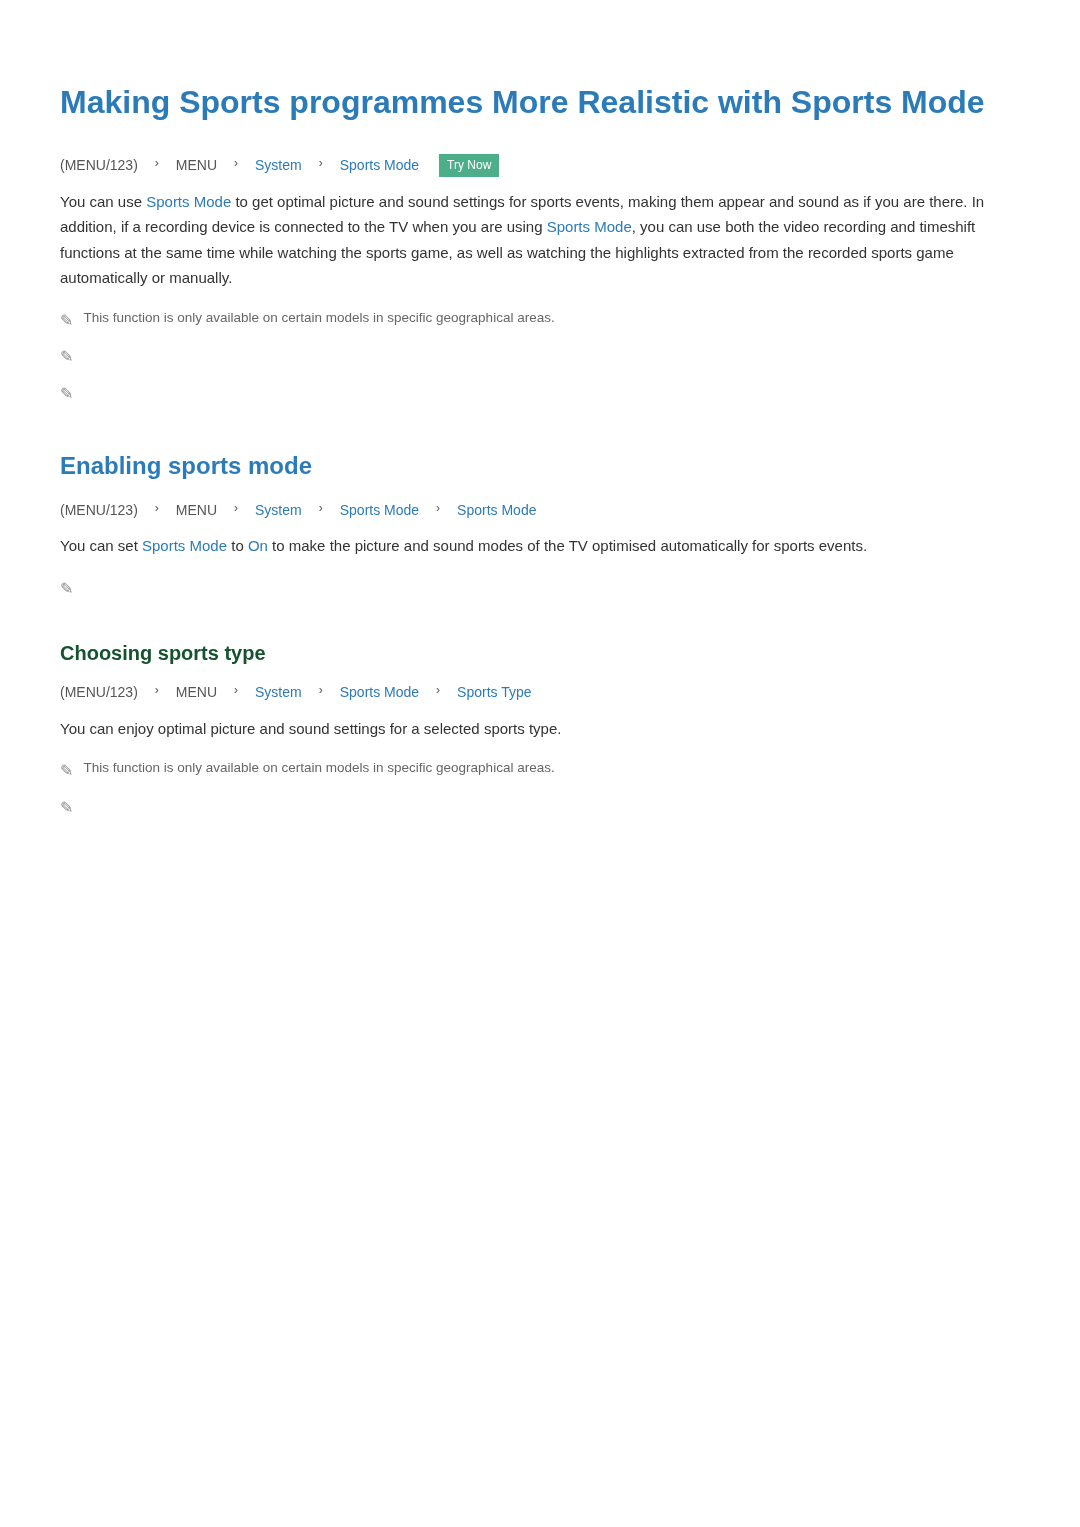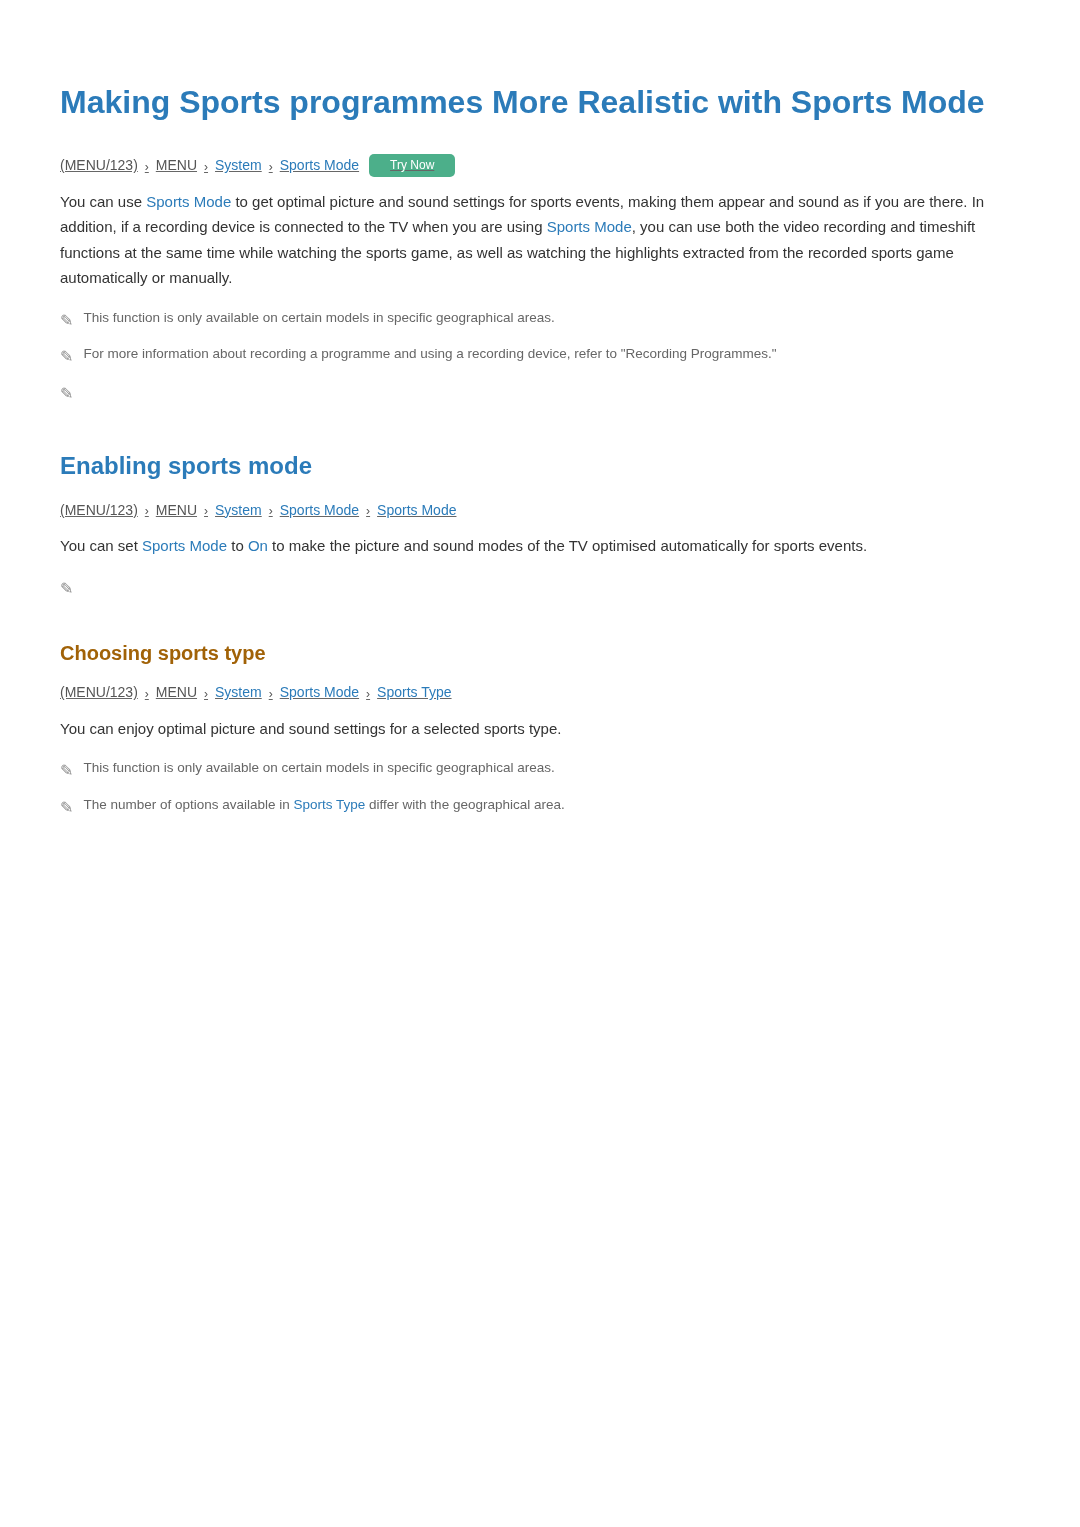--- a/index.html
+++ b/index.html
@@ -20,24 +20,23 @@
       margin-bottom: 30px;
       line-height: 1.3;
       margin-top: 42px;
     }
 
     .breadcrumb {
       font-size: 14px;
       color: #666;
       margin-bottom: 12px;
       display: flex;
-      align-items: flex-end;
+      align-items: flex-start;
       flex-wrap: wrap;
-      gap: 4px;
-      text-decoration: underline;
+      gap: 14px;
     }
 
     .breadcrumb-text {
       color: #555;
     }
 
     .breadcrumb-link {
       color: #2b7bb9;
       font-weight: normal;
     }
@@ -46,22 +45,22 @@
       color: #555;
       margin: 0 3px;
       font-size: 12px;
     }
 
     .try-now-badge {
       display: inline-block;
       background: #4caf8a;
       color: white;
       font-size: 12px;
-      padding: 2px 21px;
-      border-radius: 5px;
+      padding: 2px 8px;
+      border-radius: 0;
       margin-left: 6px;
       vertical-align: middle;
     }
 
     .body-text {
       font-size: 15px;
       color: #333;
       margin-bottom: 16px;
       line-height: 1.7;
     }
@@ -91,21 +90,21 @@
       font-size: 24px;
       font-weight: bold;
       color: #2b7bb9;
       margin-top: 40px;
       margin-bottom: 14px;
     }
 
     .subsection-title {
       font-size: 20px;
       font-weight: bold;
-      color: #a16207;
+      color: #14532d;
       margin-top: 36px;
       margin-bottom: 12px;
     }
 
     .highlight {
       color: #2b7bb9;
     }
 
     .highlight-on {
       color: #2b7bb9;
@@ -136,21 +135,20 @@
   You can use <span class="highlight">Sports Mode</span> to get optimal picture and sound settings for sports events, making them appear and sound as if you are there. In addition, if a recording device is connected to the TV when you are using <span class="highlight">Sports Mode</span>, you can use both the video recording and timeshift functions at the same time while watching the sports game, as well as watching the highlights extracted from the recorded sports game automatically or manually.
 </p>
 
 <ul class="note-list">
   <li class="note-item">
     <span class="note-icon">✎</span>
     <span>This function is only available on certain models in specific geographical areas.</span>
   </li>
   <li class="note-item">
     <span class="note-icon">✎</span>
-    <span>For more information about recording a programme and using a recording device, refer to "Recording Programmes."</span>
   </li>
   <li class="note-item">
     <span class="note-icon">✎</span>
   </li>
 </ul>
 
 <h2 class="section-title">Enabling sports mode</h2>
 
 <div class="breadcrumb">
   <span class="breadcrumb-text">(MENU/123)</span>
@@ -190,15 +188,14 @@
 
 <p class="body-text">You can enjoy optimal picture and sound settings for a selected sports type.</p>
 
 <ul class="note-list">
   <li class="note-item">
     <span class="note-icon">✎</span>
     <span>This function is only available on certain models in specific geographical areas.</span>
   </li>
   <li class="note-item">
     <span class="note-icon">✎</span>
-    <span>The number of options available in <span class="note-highlight">Sports Type</span> differ with the geographical area.</span>
   </li>
 </ul>
 
 </body></html>

